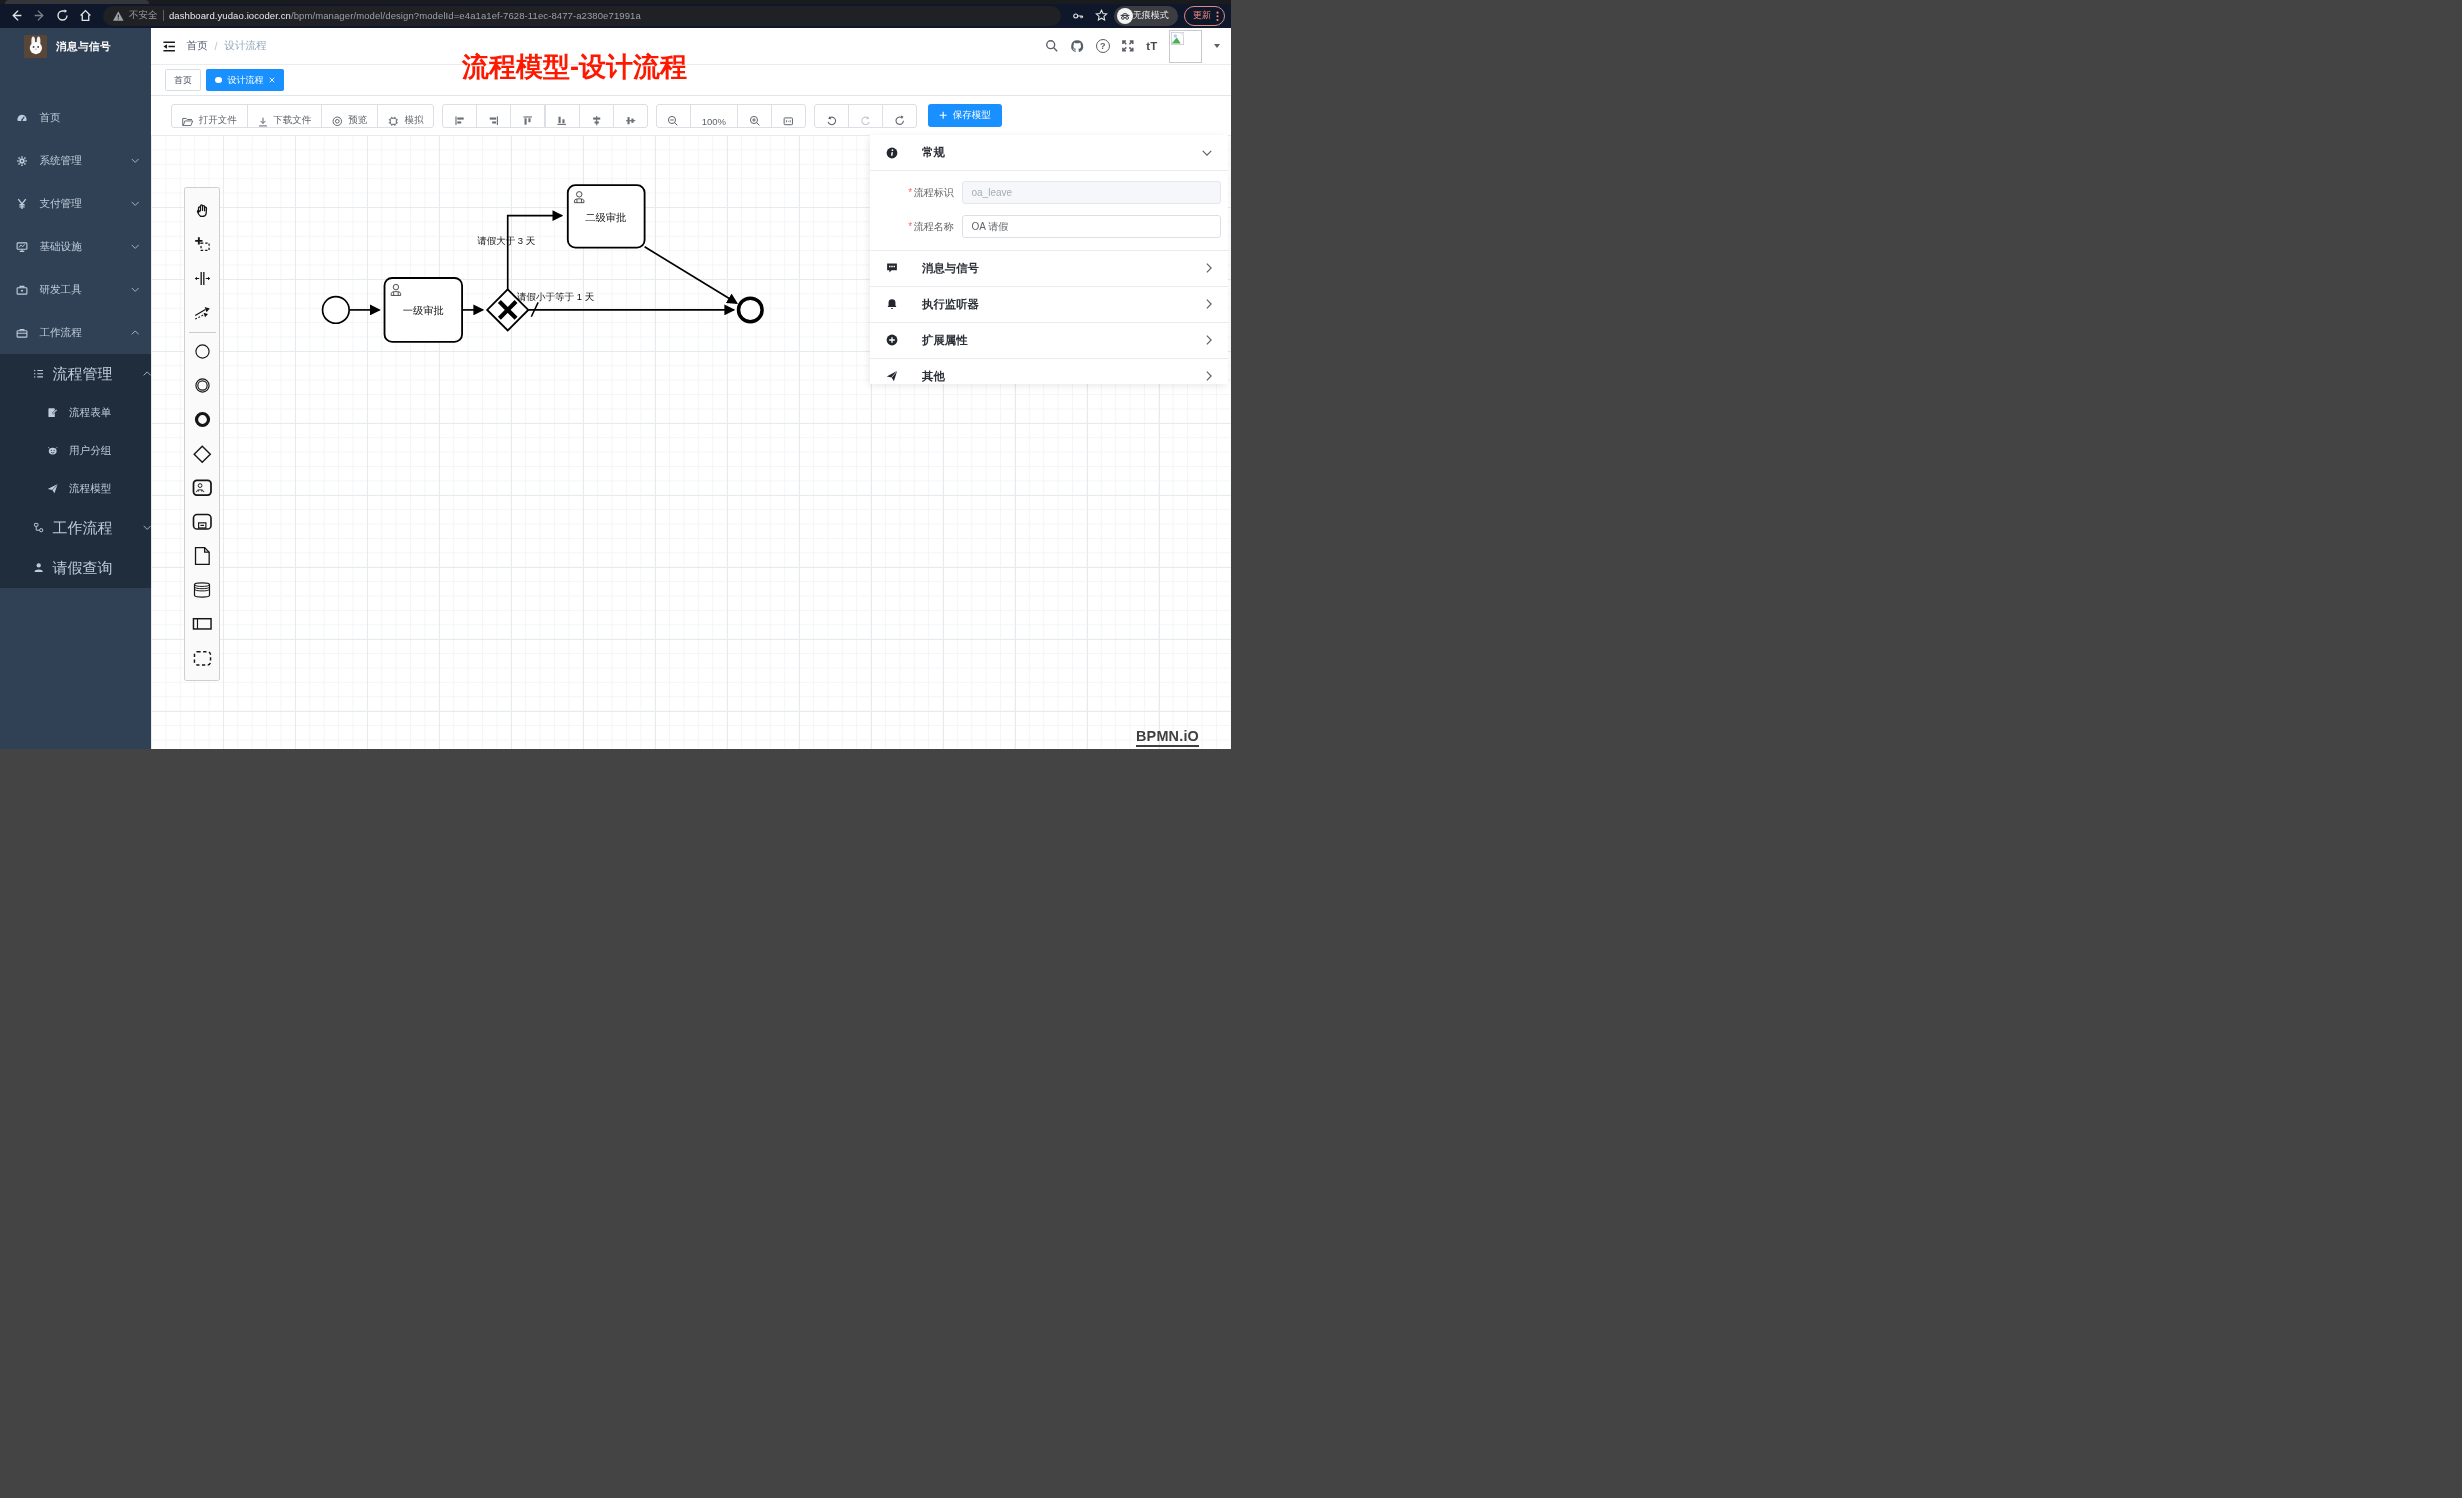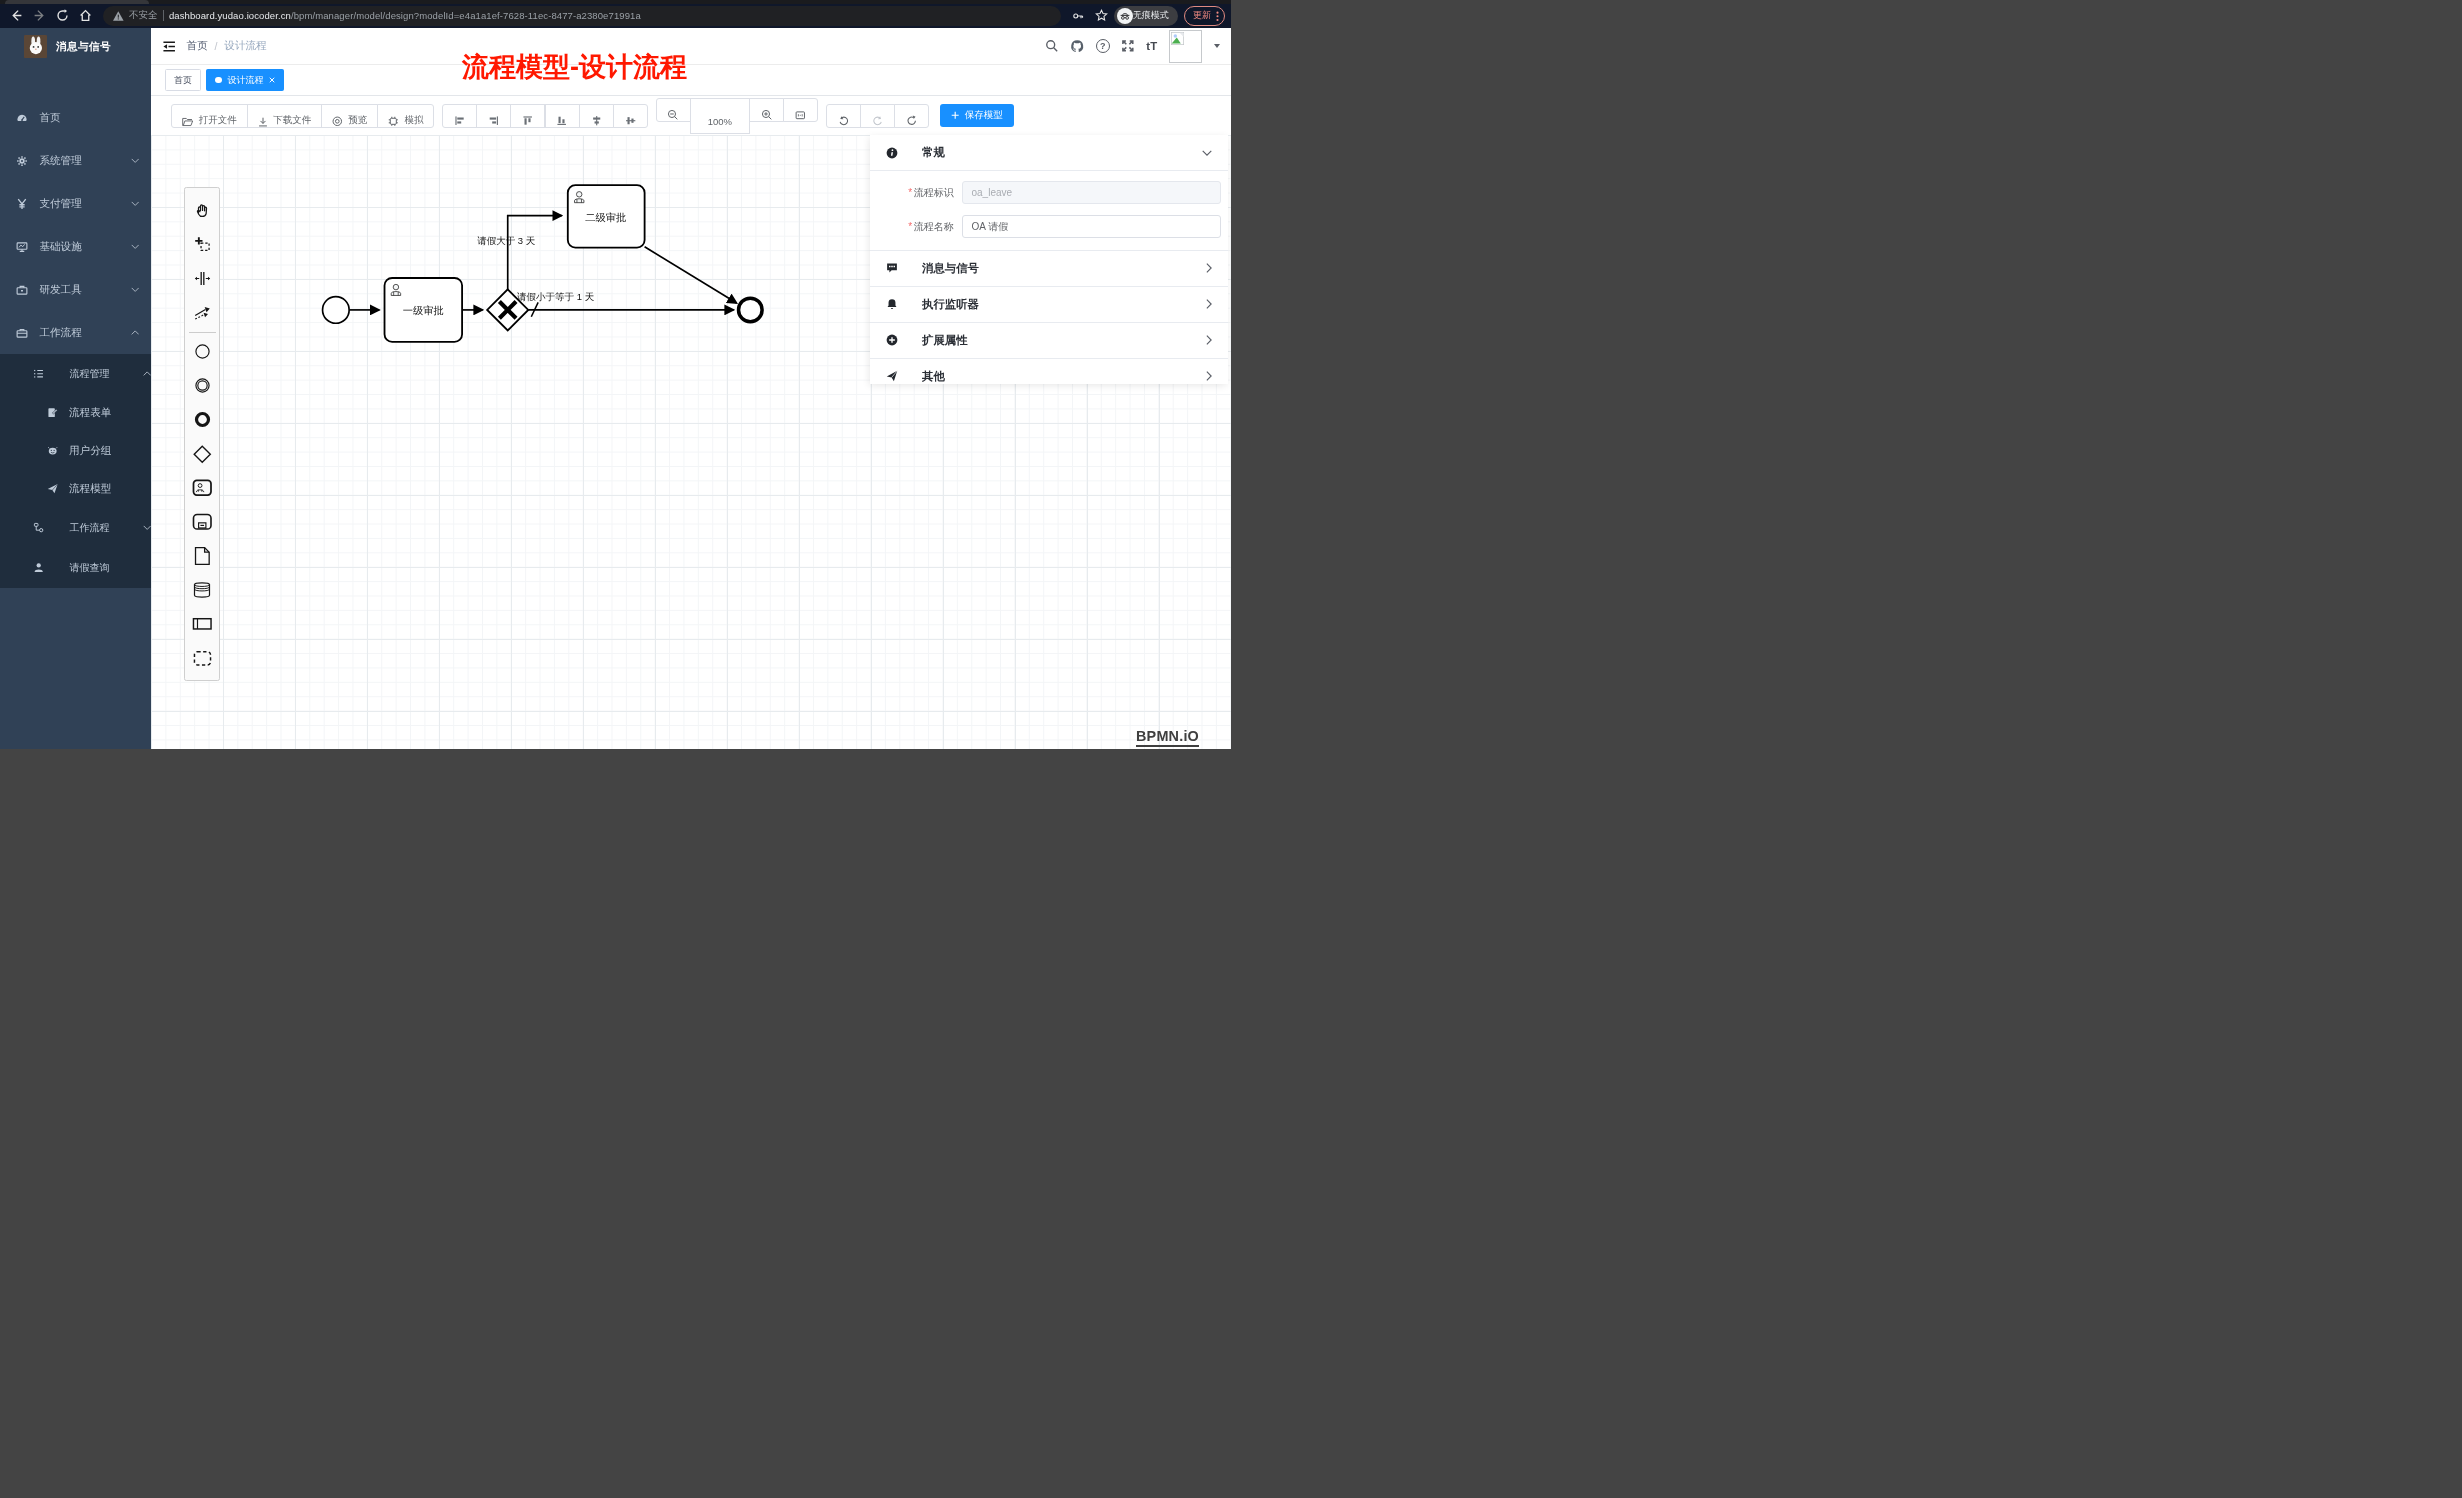--- a/index.html
+++ b/index.html
@@ -30,21 +30,21 @@
   .app{position:absolute;top:28px;left:0;right:0;bottom:0;display:flex}
   .sidebar{width:151px;flex:0 0 151px;background:#304156;color:#bfcbd9;position:relative;overflow:hidden}
   .logo-row{height:37px;display:flex;align-items:center;padding-left:24px;gap:9px}
   .logo-img{width:23px;height:23px;border-radius:1.5px;background:#5d4037;display:flex;align-items:center;justify-content:center;overflow:hidden}
   .logo-title{color:#fff;font-weight:bold;font-size:10.6px;letter-spacing:0.4px}
   .menu{position:absolute;top:68px;left:0;right:0}
   .m-item{height:43px;display:flex;align-items:center;padding:0 12px 0 15px;font-size:10.6px;gap:11.4px;cursor:pointer}
   .m-item .mi{width:13px;display:flex;justify-content:center;flex:0 0 13px}
   .m-chev{margin-left:auto;display:flex}
   .sub-block{background:#1f2d3d}
-  .m-child{height:40px;padding-left:33px;font-size:10px;display:flex;align-items:center;gap:25px}
+  .m-child{height:40px;padding-left:33px;font-size:15px;display:flex;align-items:center;gap:8px}
   .m-grand{height:38px;padding-left:47px;font-size:10.6px;display:flex;align-items:center;gap:10.6px}
 
   .main{flex:1;position:relative;background:#fff;min-width:0}
 
   
   .app-header{height:36px;border-bottom:0.8px solid #ececec;display:flex;align-items:center;padding:0 10.6px;background:#fff}
   .hamb{margin-right:10.6px;display:flex}
   .crumb{display:flex;align-items:center;gap:6.8px;font-size:10.6px}
   .crumb .c1{color:#515a6e}
   .crumb .csep{color:#c0c4cc}
@@ -498,21 +498,21 @@
         </div>
 
         <div class="grp">
           <div class="tbtn ic">
             <svg width="11.4" height="11.4" viewBox="0 0 16 16">
                 <circle cx="7" cy="7" r="5" stroke="#5f6368" stroke-width="1.4" fill="none"></circle>
                 <line x1="10.8" y1="10.8" x2="14.5" y2="14.5" stroke="#5f6368" stroke-width="1.4"></line>
                 <line x1="4.5" y1="7" x2="9.5" y2="7" stroke="#5f6368" stroke-width="1.4"></line>
               </svg>
           </div>
-          <div class="tbtn" style="width:46px;justify-content:center;padding:6px">
+          <div class="tbtn" style="width:46px;justify-content:center;padding:0">
             <span>100%</span>
           </div>
           <div class="tbtn ic">
             <svg width="11.4" height="11.4" viewBox="0 0 16 16">
                 <circle cx="7" cy="7" r="5" stroke="#5f6368" stroke-width="1.4" fill="none"></circle>
                 <line x1="10.8" y1="10.8" x2="14.5" y2="14.5" stroke="#5f6368" stroke-width="1.4"></line>
                 <line x1="4.5" y1="7" x2="9.5" y2="7" stroke="#5f6368" stroke-width="1.4"></line>
                 <line x1="7" y1="4.5" x2="7" y2="9.5" stroke="#5f6368" stroke-width="1.4"></line>
               </svg>
           </div>

